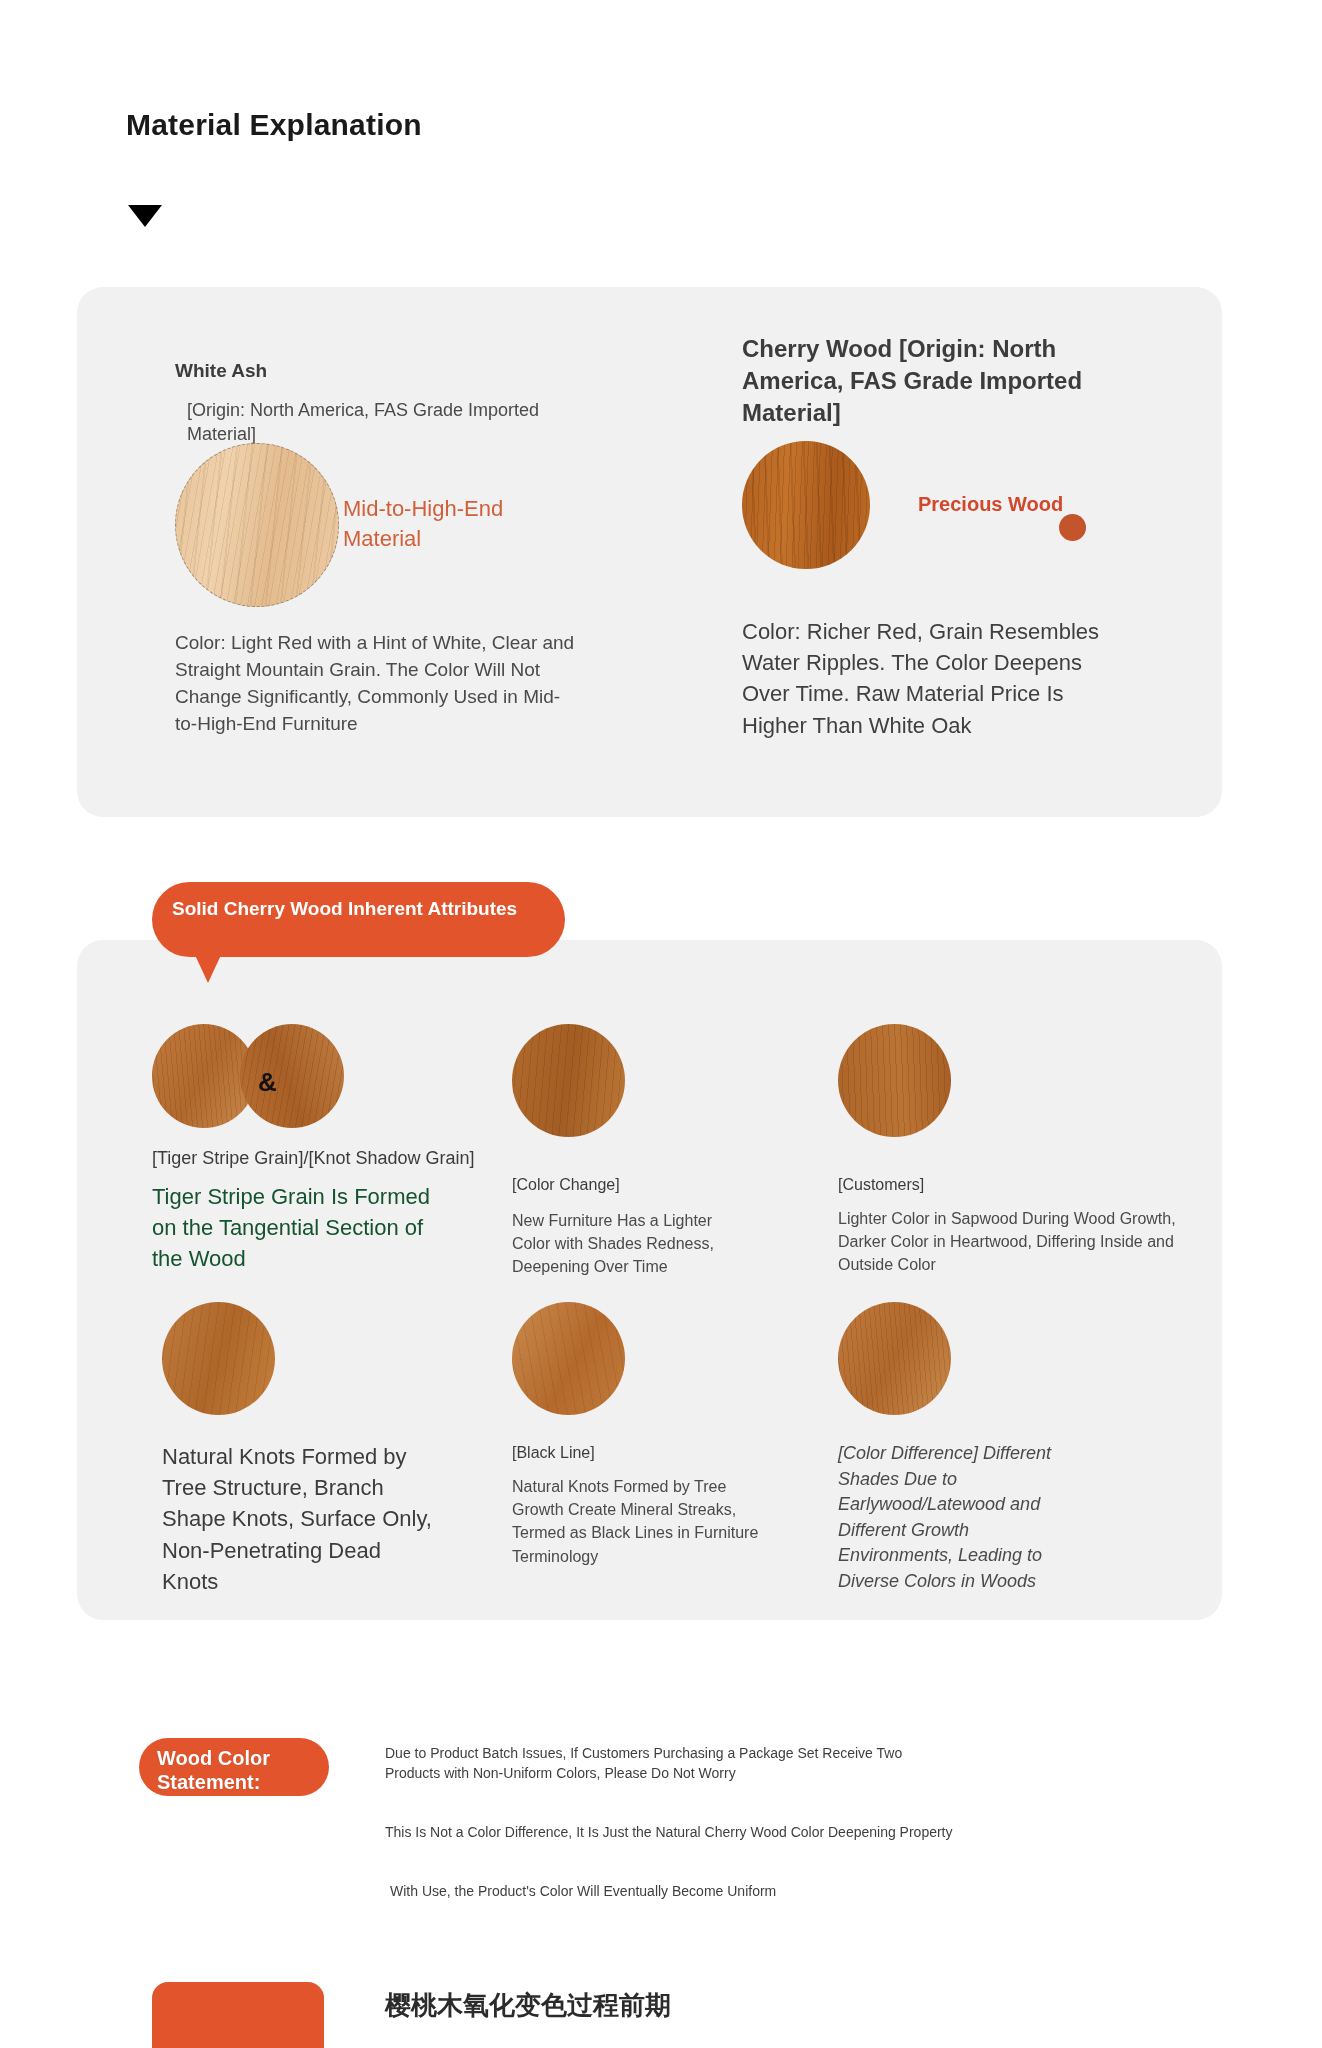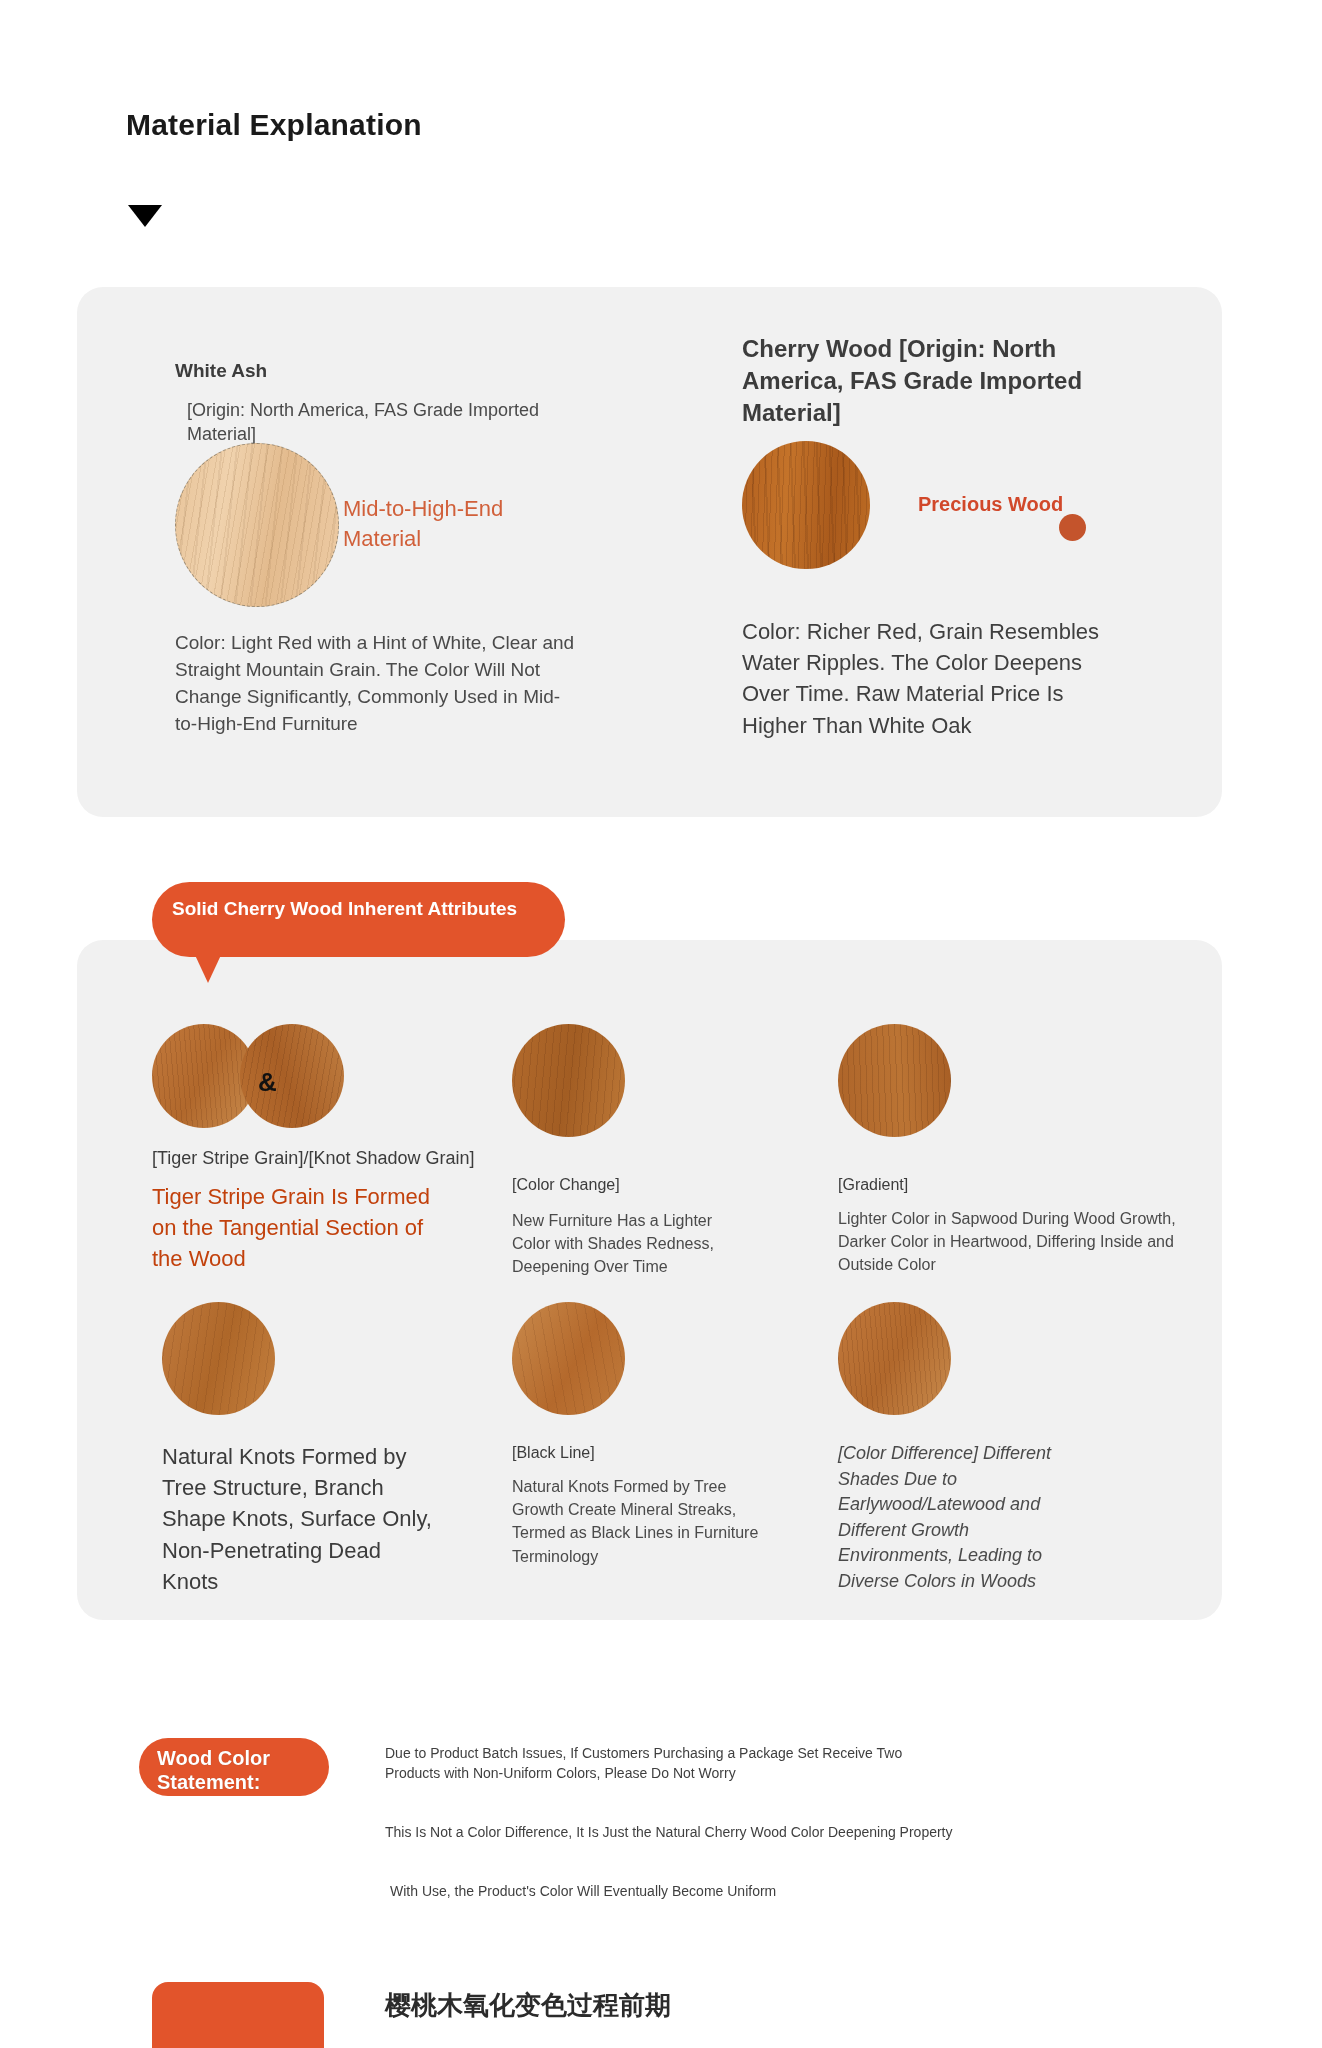--- a/index.html
+++ b/index.html
@@ -228,21 +228,21 @@
     line-height: 1.35;
   }
   .attr-label-lg {
     font-size: 18px;
     color: #3c3c3c;
     margin: 0;
     line-height: 1.35;
   }
   .attr-text-lg {
     font-size: 22px;
-    color: #c2410c;
+    color: #14532d;
     line-height: 1.42;
     margin: 5px 0 0 0;
     font-weight: normal;
   }
   .attr-text-md {
     font-size: 18px;
     color: #4a4a4a;
     line-height: 1.42;
     margin: 5px 0 0 0;
     font-style: italic;
@@ -349,21 +349,21 @@
   <div id="amp-badge">&amp;</div>
 
   <div class="attr-item" style="left:512px; top:1024px; width:300px;">
     <span class="attr-circ g-cherry-c" style="position:absolute; left:0px; top:0px; width:113px; height:113px;"></span>
     <p class="attr-label-sm" style="position:absolute; left:0px; top:150px; width:260px;">[Color Change]</p>
     <p class="attr-text-sm" style="position:absolute; left:0px; top:180px; width:240px;">New Furniture Has a Lighter Color with Shades Redness, Deepening Over Time</p>
   </div>
 
   <div class="attr-item" style="left:838px; top:1024px; width:360px;">
     <span class="attr-circ g-cherry-d" style="position:absolute; left:0px; top:0px; width:113px; height:113px;"></span>
-    <p class="attr-label-sm" style="position:absolute; left:0px; top:150px; width:300px;">[Gradient]</p>
+    <p class="attr-label-sm" style="position:absolute; left:0px; top:150px; width:300px;">[Customers]</p>
     <p class="attr-text-sm" style="position:absolute; left:0px; top:178px; width:350px;">Lighter Color in Sapwood During Wood Growth, Darker Color in Heartwood, Differing Inside and Outside Color</p>
   </div>
 
   <div class="attr-item" style="left:152px; top:1302px; width:330px;">
     <span class="attr-circ g-cherry-e" style="position:absolute; left:10px; top:0px; width:113px; height:113px;"></span>
     <p class="attr-text-lg" style="position:absolute; left:10px; top:134px; width:280px; color:#3c3c3c;">Natural Knots Formed by Tree Structure, Branch Shape Knots, Surface Only, Non-Penetrating Dead Knots</p>
   </div>
 
   <div class="attr-item" style="left:512px; top:1302px; width:300px;">
     <span class="attr-circ g-cherry-f" style="position:absolute; left:0px; top:0px; width:113px; height:113px;"></span>

